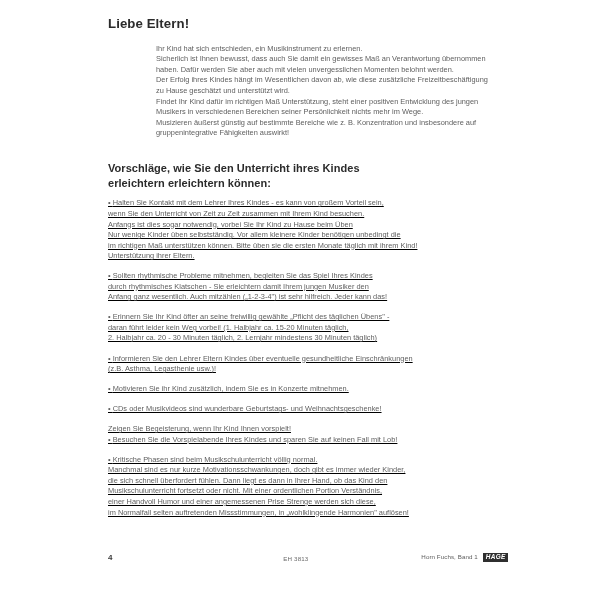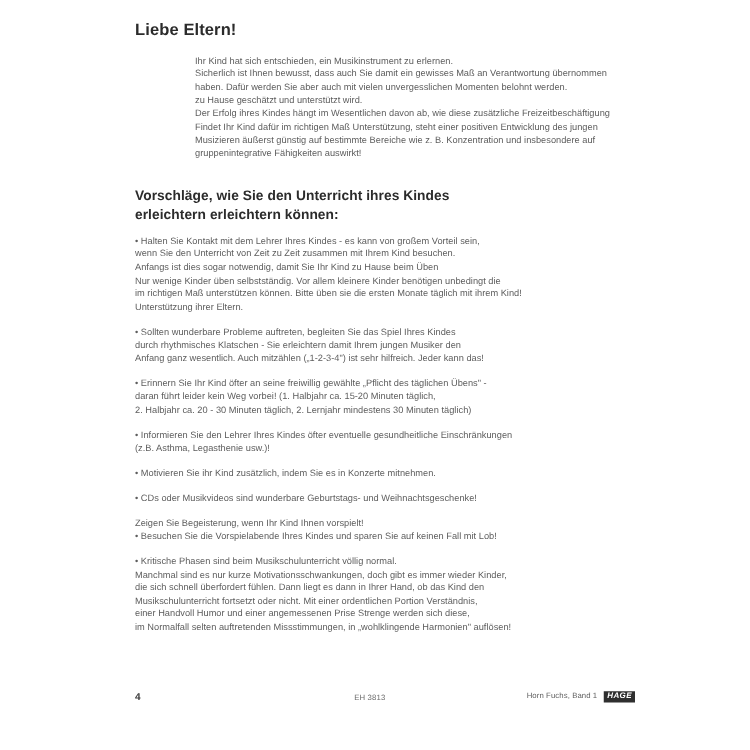--- a/index.html
+++ b/index.html
@@ -60,20 +60,21 @@
     white-space: nowrap;
   }
 
   .intro-block {
     margin-bottom: 0;
     margin-left: 48px;
   }
 
   .bullet-block {
     margin-top: 9.5px;
+    text-decoration: underline;
   }
 
   .bullet-block.first {
     margin-top: 4px;
   }
 
   p.body-line.bullet::before {
     content: "\2022\00a0";
     color: #5d5d5d;
   }
@@ -134,57 +135,58 @@
 <div class="page">
 
   <div class="content">
 
     <h1 class="doc-heading">Liebe Eltern!</h1>
 
     <div class="intro-block">
       <p class="body-line">Ihr Kind hat sich entschieden, ein Musikinstrument zu erlernen.</p>
       <p class="body-line">Sicherlich ist Ihnen bewusst, dass auch Sie damit ein gewisses Maß an Verantwortung übernommen</p>
       <p class="body-line">haben. Dafür werden Sie aber auch mit vielen unvergesslichen Momenten belohnt werden.</p>
+      <p class="body-line">Der Erfolg ihres Kindes hängt im Wesentlichen davon ab, wie diese zusätzliche Freizeitbeschäftigung</p>
       <p class="body-line">zu Hause geschätzt und unterstützt wird.</p>
-      <p class="body-line">Der Erfolg ihres Kindes hängt im Wesentlichen davon ab, wie diese zusätzliche Freizeitbeschäftigung</p>
       <p class="body-line">Findet Ihr Kind dafür im richtigen Maß Unterstützung, steht einer positiven Entwicklung des jungen</p>
+      <p class="body-line">Musikers in verschiedenen Bereichen seiner Persönlichkeit nichts mehr im Wege.</p>
       <p class="body-line">Musizieren äußerst günstig auf bestimmte Bereiche wie z. B. Konzentration und insbesondere auf</p>
       <p class="body-line">gruppenintegrative Fähigkeiten auswirkt!</p>
     </div>
 
     <div class="spacer-top"></div>
 
     <h2 class="section-heading">
       <span>Vorschläge, wie Sie den Unterricht ihres Kindes</span><br>
       <span>erleichtern erleichtern können:</span>
     </h2>
 
     <div class="bullet-block first">
       <p class="body-line bullet">Halten Sie Kontakt mit dem Lehrer Ihres Kindes - es kann von großem Vorteil sein,</p>
       <p class="body-line">wenn Sie den Unterricht von Zeit zu Zeit zusammen mit Ihrem Kind besuchen.</p>
-      <p class="body-line">Anfangs ist dies sogar notwendig, damit Sie Ihr Kind zu Hause beim Üben</p>
+      <p class="body-line">Anfangs ist dies sogar notwendig, vorbei Sie Ihr Kind zu Hause beim Üben</p>
       <p class="body-line">Nur wenige Kinder üben selbstständig. Vor allem kleinere Kinder benötigen unbedingt die</p>
       <p class="body-line">im richtigen Maß unterstützen können. Bitte üben sie die ersten Monate täglich mit ihrem Kind!</p>
       <p class="body-line">Unterstützung ihrer Eltern.</p>
     </div>
 
     <div class="bullet-block">
-      <p class="body-line bullet">Sollten wunderbare Probleme auftreten, begleiten Sie das Spiel Ihres Kindes</p>
+      <p class="body-line bullet">Sollten rhythmische Probleme mitnehmen, begleiten Sie das Spiel Ihres Kindes</p>
       <p class="body-line">durch rhythmisches Klatschen - Sie erleichtern damit Ihrem jungen Musiker den</p>
       <p class="body-line">Anfang ganz wesentlich. Auch mitzählen („1-2-3-4") ist sehr hilfreich. Jeder kann das!</p>
     </div>
 
     <div class="bullet-block">
       <p class="body-line bullet">Erinnern Sie Ihr Kind öfter an seine freiwillig gewählte „Pflicht des täglichen Übens" -</p>
       <p class="body-line">daran führt leider kein Weg vorbei! (1. Halbjahr ca. 15-20 Minuten täglich,</p>
       <p class="body-line">2. Halbjahr ca. 20 - 30 Minuten täglich, 2. Lernjahr mindestens 30 Minuten täglich)</p>
     </div>
 
     <div class="bullet-block">
-      <p class="body-line bullet">Informieren Sie den Lehrer Ihres Kindes öfter eventuelle gesundheitliche Einschränkungen</p>
+      <p class="body-line bullet">Informieren Sie den Lehrer Eltern Kindes über eventuelle gesundheitliche Einschränkungen</p>
       <p class="body-line">(z.B. Asthma, Legasthenie usw.)!</p>
     </div>
 
     <div class="bullet-block">
       <p class="body-line bullet">Motivieren Sie ihr Kind zusätzlich, indem Sie es in Konzerte mitnehmen.</p>
     </div>
 
     <div class="bullet-block">
       <p class="body-line bullet">CDs oder Musikvideos sind wunderbare Geburtstags- und Weihnachtsgeschenke!</p>
     </div>

